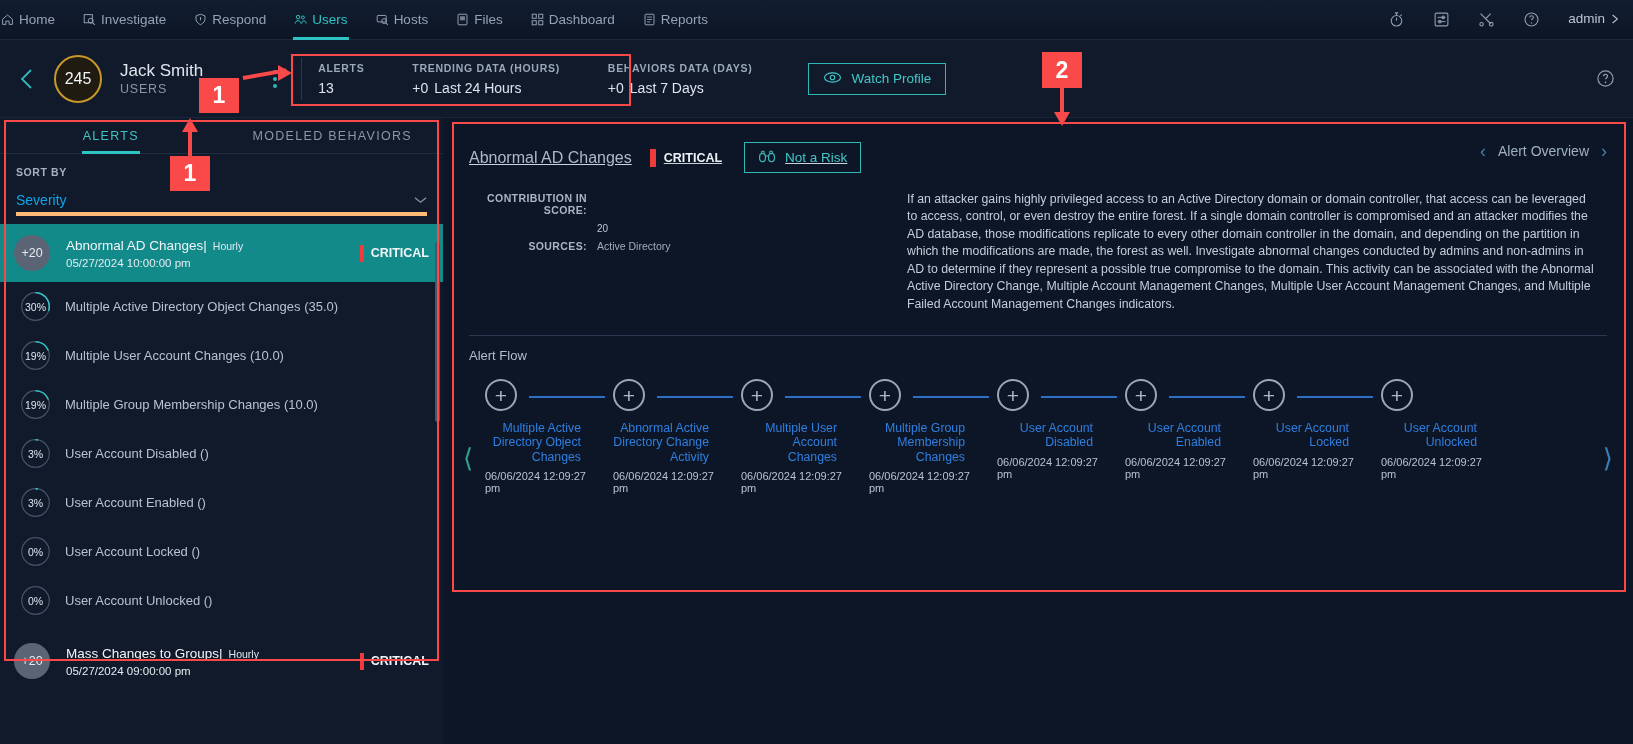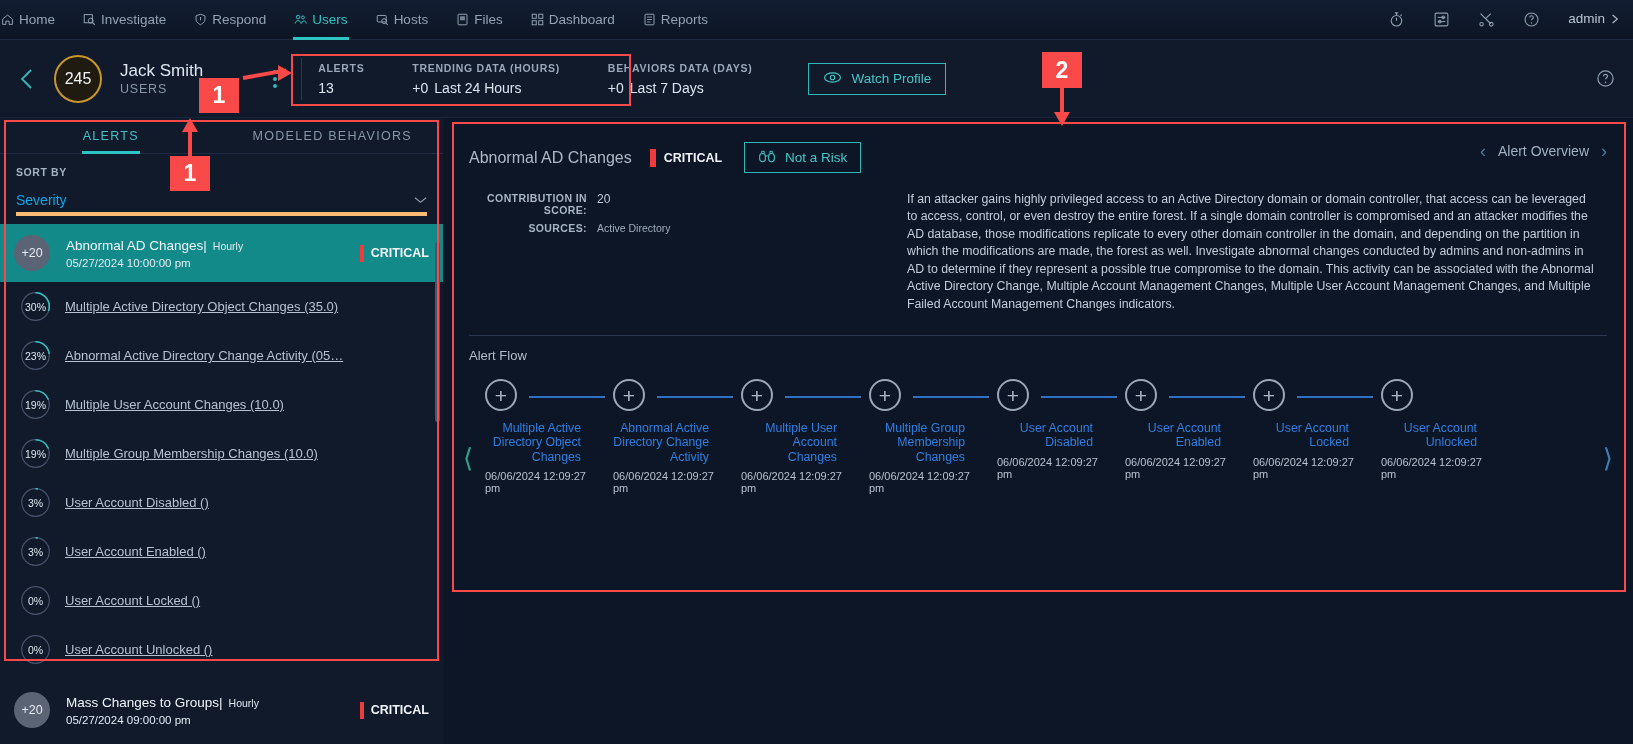--- a/index.html
+++ b/index.html
@@ -119,55 +119,55 @@
   .sev { display: flex; align-items: center; gap: 7px; font-size: 12.5px; color: #f2f5f8; font-weight: bold; }
   .sev .bar { width: 4px; height: 17px; background: #ef3b3b; display: block; }
 
   .subalert { display: flex; align-items: center; height: 49px; padding: 0 14px 0 20px; cursor: pointer; }
   .donut { width: 31px; height: 31px; position: relative; flex: 0 0 auto; }
   .donut svg { display: block; }
   .donut .pv {
     position: absolute; inset: 0; display: flex; align-items: center; justify-content: center;
     font-size: 10.5px; color: #dde5ee;
   }
-  .subalert .nm { margin-left: 14px; font-size: 13px; color: #b6c2d1; text-decoration: underline; }
+  .subalert .nm { margin-left: 14px; font-size: 13px; color: #b6c2d1; }
 
   .lscroll {
     position: absolute; right: 3px; top: 18px; width: 5px; height: 180px;
     background: #4a5668; border-radius: 3px;
   }
 
   
   .rightpanel {
     position: absolute; top: 118px; left: 443px; width: 1190px; height: 626px;
     background: #0d1626;
   }
   .rp-inner { position: absolute; top: 8px; left: 8px; width: 1172px; height: 470px; }
-  .rp-head { display: flex; align-items: center; padding: 16px 14px 0 18px; position: relative; }
+  .rp-head { display: flex; align-items: center; padding: 16px 14px 0 18px; position: relative; text-decoration: underline; }
   .rp-title { font-size: 16px; color: #aeb9c7; }
   .rp-sev { display: flex; align-items: center; gap: 8px; margin-left: 18px; font-size: 12.5px; font-weight: bold; color: #eef2f7; }
   .rp-sev .bar { width: 6px; height: 18px; background: #ef3b3b; display: block; }
   .notrisk {
     margin-left: 22px; display: inline-flex; align-items: center; gap: 9px;
     border: 1px solid #2fb8b8; color: #43c7c7; background: transparent;
     padding: 6px 13px; font-size: 13.5px; cursor: pointer;
     font-family: "Liberation Sans", sans-serif;
   }
   .overview-nav {
     position: absolute; right: 16px; top: 16px; display: flex; align-items: center; gap: 12px;
     color: #9fb0c2; font-size: 14px;
   }
   .overview-nav .ch { color: #4a7fa5; cursor: pointer; font-size: 18px; line-height: 1; }
 
   .rp-body { display: flex; padding: 18px 16px 0 18px; }
   .meta { width: 420px; flex: 0 0 auto; }
   .meta .row { display: flex; margin-bottom: 5px; }
   .meta .k { width: 118px; text-align: right; font-size: 10.5px; font-weight: bold; letter-spacing: .4px; color: #a8b5c5; padding-top: 1px; }
   .meta .v { font-size: 10.5px; color: #9fadbe; margin-left: 10px; padding-top: 1px; }
-  .meta .v.big { font-size: 12px; color: #bcc8d7; }
+  .meta .v.big { font-size: 10px; color: #bcc8d7; margin-top: 31px; }
   .desc {
     flex: 1; font-size: 12.3px; line-height: 1.42; color: #c2cdda;
     padding-left: 18px; padding-right: 8px; text-align: left;
   }
 
   .divider { height: 1px; background: #2a3750; margin: 22px 16px 0 18px; }
   .flow-title { font-size: 13px; color: #b2bdcb; padding: 12px 0 0 18px; }
 
   .flow-wrap { position: relative; margin-top: 16px; padding: 0 34px; height: 170px; }
   .flow-arrow {
@@ -425,30 +425,20 @@
         <div class="donut">
           <svg viewBox="0 0 36 36" width="31" height="31">
               <circle cx="18" cy="18" r="16" fill="none" stroke="#45526a" stroke-width="1.4"></circle>
               <circle cx="18" cy="18" r="16" fill="none" stroke="#2fc4c4" stroke-width="1.8" stroke-dasharray="30.2 100.5" transform="rotate(-90 18 18)"></circle>
             </svg>
           <span class="pv">30%</span>
         </div>
         <span class="nm">Multiple Active Directory Object Changes (35.0)</span>
       </div>
 
-      <div class="subalert">
-        <div class="donut">
-          <svg viewBox="0 0 36 36" width="31" height="31">
-              <circle cx="18" cy="18" r="16" fill="none" stroke="#45526a" stroke-width="1.4"></circle>
-              <circle cx="18" cy="18" r="16" fill="none" stroke="#2fc4c4" stroke-width="1.8" stroke-dasharray="23.1 100.5" transform="rotate(-90 18 18)"></circle>
-            </svg>
-          <span class="pv">23%</span>
-        </div>
-        <span class="nm">Abnormal Active Directory Change Activity (05…</span>
-      </div>
 
       <div class="subalert">
         <div class="donut">
           <svg viewBox="0 0 36 36" width="31" height="31">
               <circle cx="18" cy="18" r="16" fill="none" stroke="#45526a" stroke-width="1.4"></circle>
               <circle cx="18" cy="18" r="16" fill="none" stroke="#2fc4c4" stroke-width="1.8" stroke-dasharray="19.1 100.5" transform="rotate(-90 18 18)"></circle>
             </svg>
           <span class="pv">19%</span>
         </div>
         <span class="nm">Multiple User Account Changes (10.0)</span>

